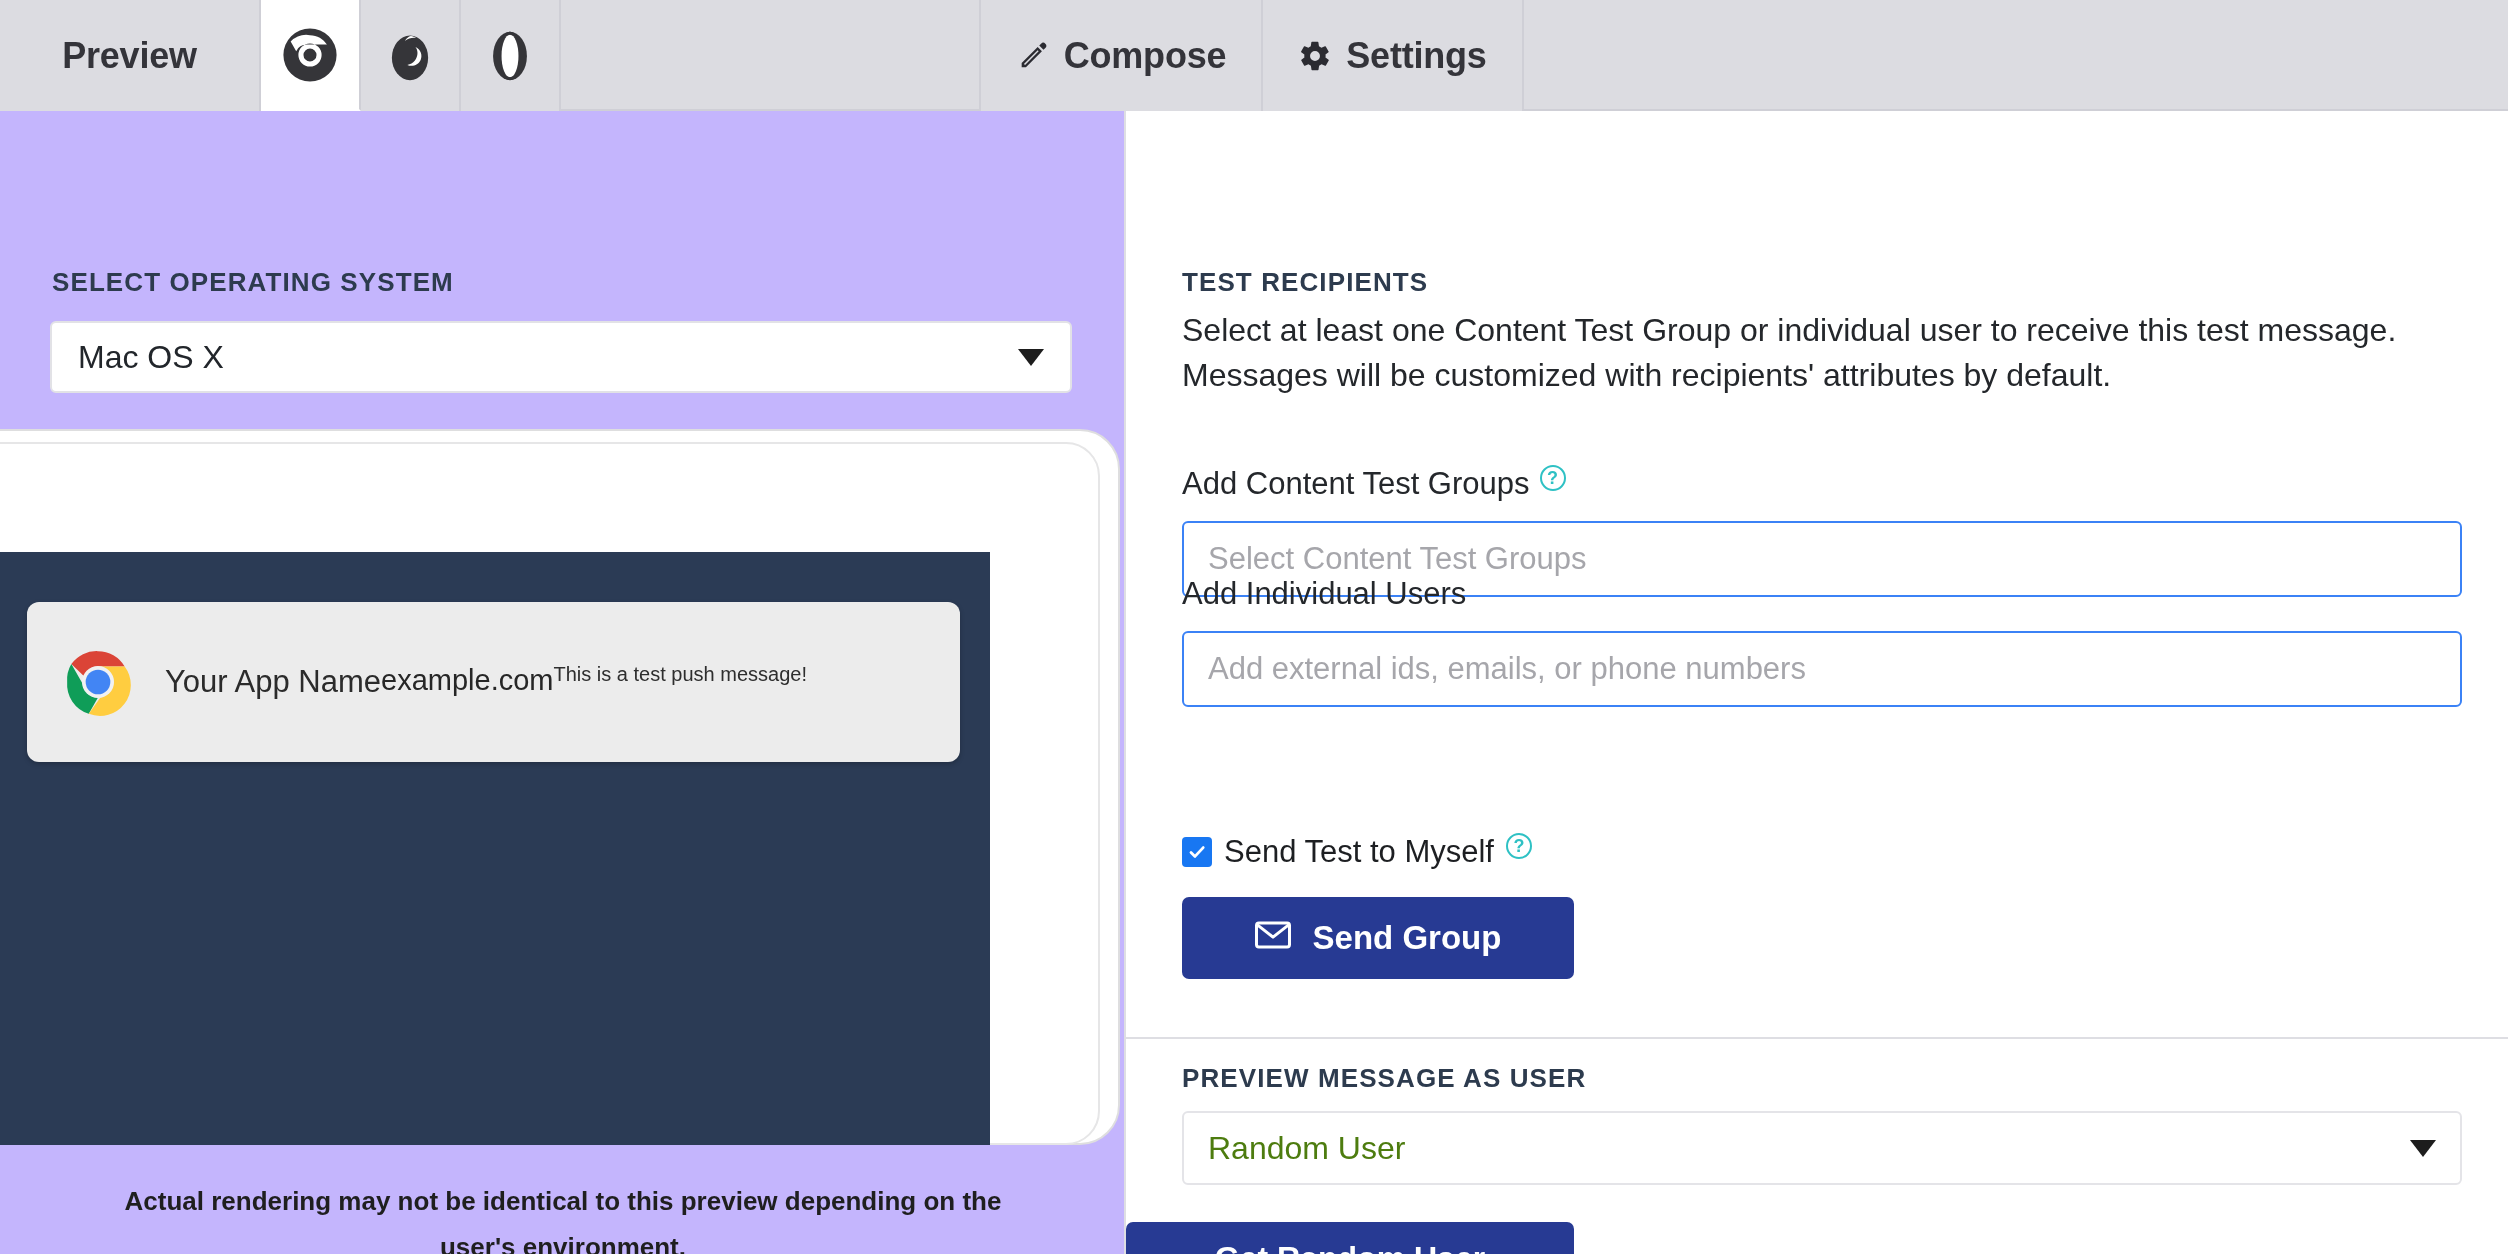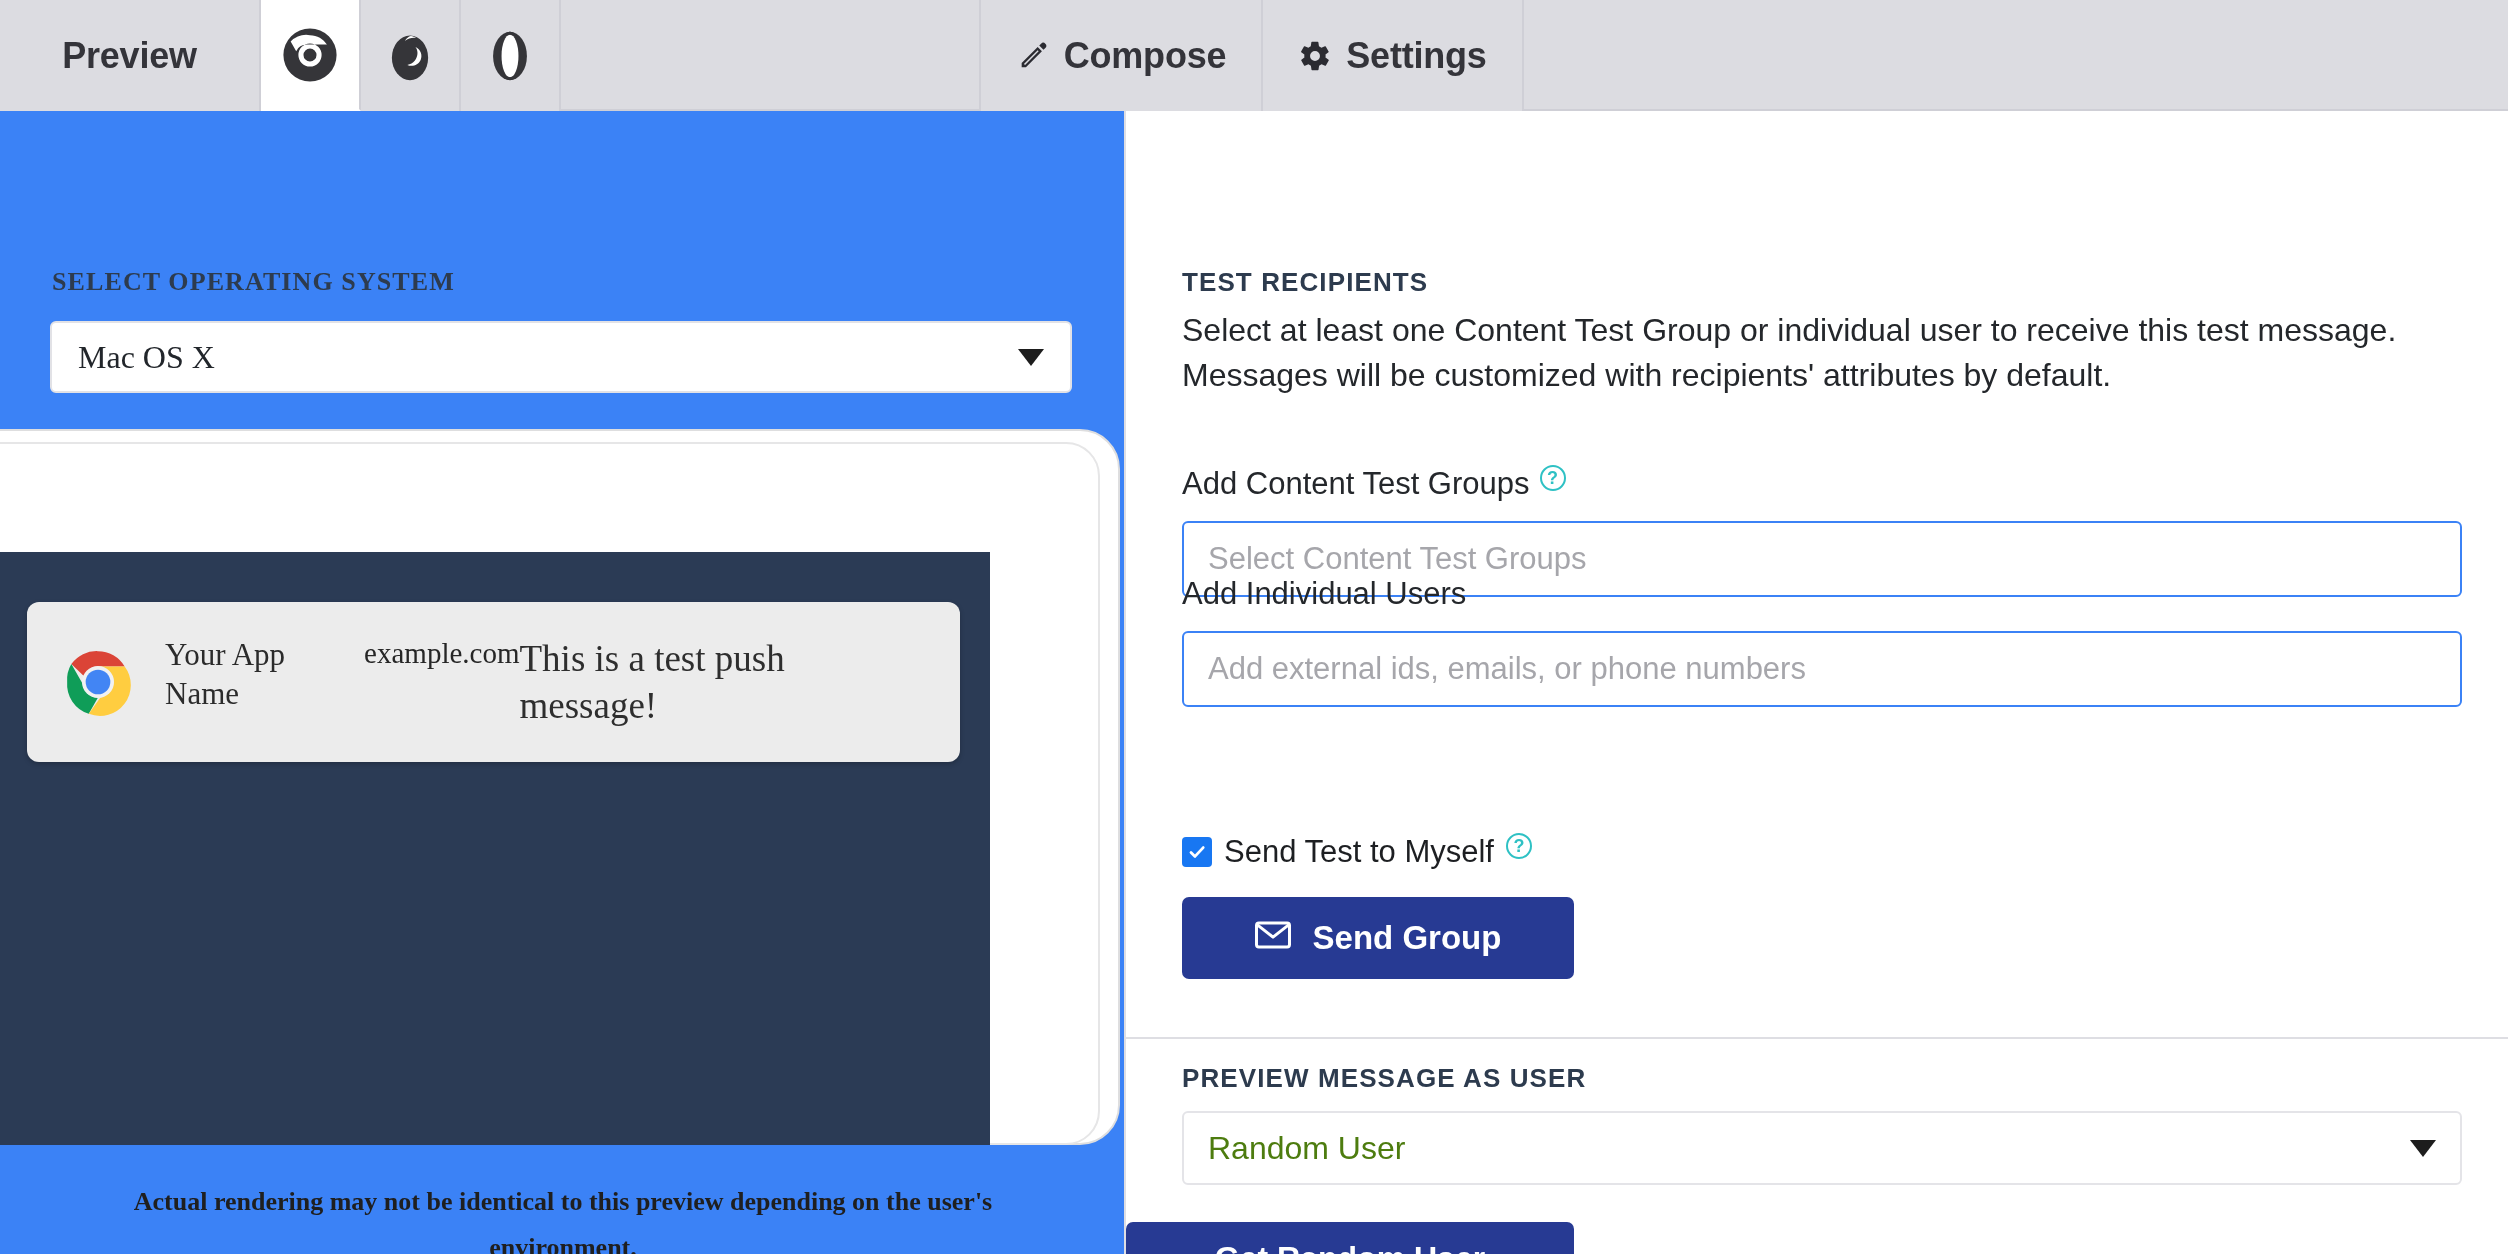--- a/index.html
+++ b/index.html
@@ -57,22 +57,21 @@
   .content {
     display: flex;
     height: 1143px;
     align-items: stretch;
   }
   .left-pane {
     width: 1126px;
     flex: 0 0 1126px;
     border-right: 2px solid #dedee3;
     position: relative;
-    background: #3b82f6;
-    font-family: Liberation Serif, serif;
+    background: #c4b5fd;
   }
   .right-pane {
     flex: 1 1 auto;
     position: relative;
     background: #fff;
   }
 
   
   .os-label {
     position: absolute;
@@ -141,21 +140,21 @@
   }
   .chrome-logo { width: 74px; height: 74px; flex: 0 0 74px; }
   .notif-text { display: flex; flex-direction: row; justify-content: center; }
   .notif-title {
     font-size: 31px; color: #2b2b2b; line-height: 1.28;
   }
   .notif-url {
     font-size: 29px; color: #262626; line-height: 1.28;
   }
   .notif-body {
-    font-size: 37px; color: #2e2e2e; line-height: 1.28;
+    font-size: 20px; color: #2e2e2e; line-height: 1.28;
   }
 
   .disclaimer {
     position: absolute;
     left: 0; top: 1068px;
     width: 1126px;
     text-align: center;
     font-size: 26px;
     font-weight: 700;
     color: #1f1f1f;

